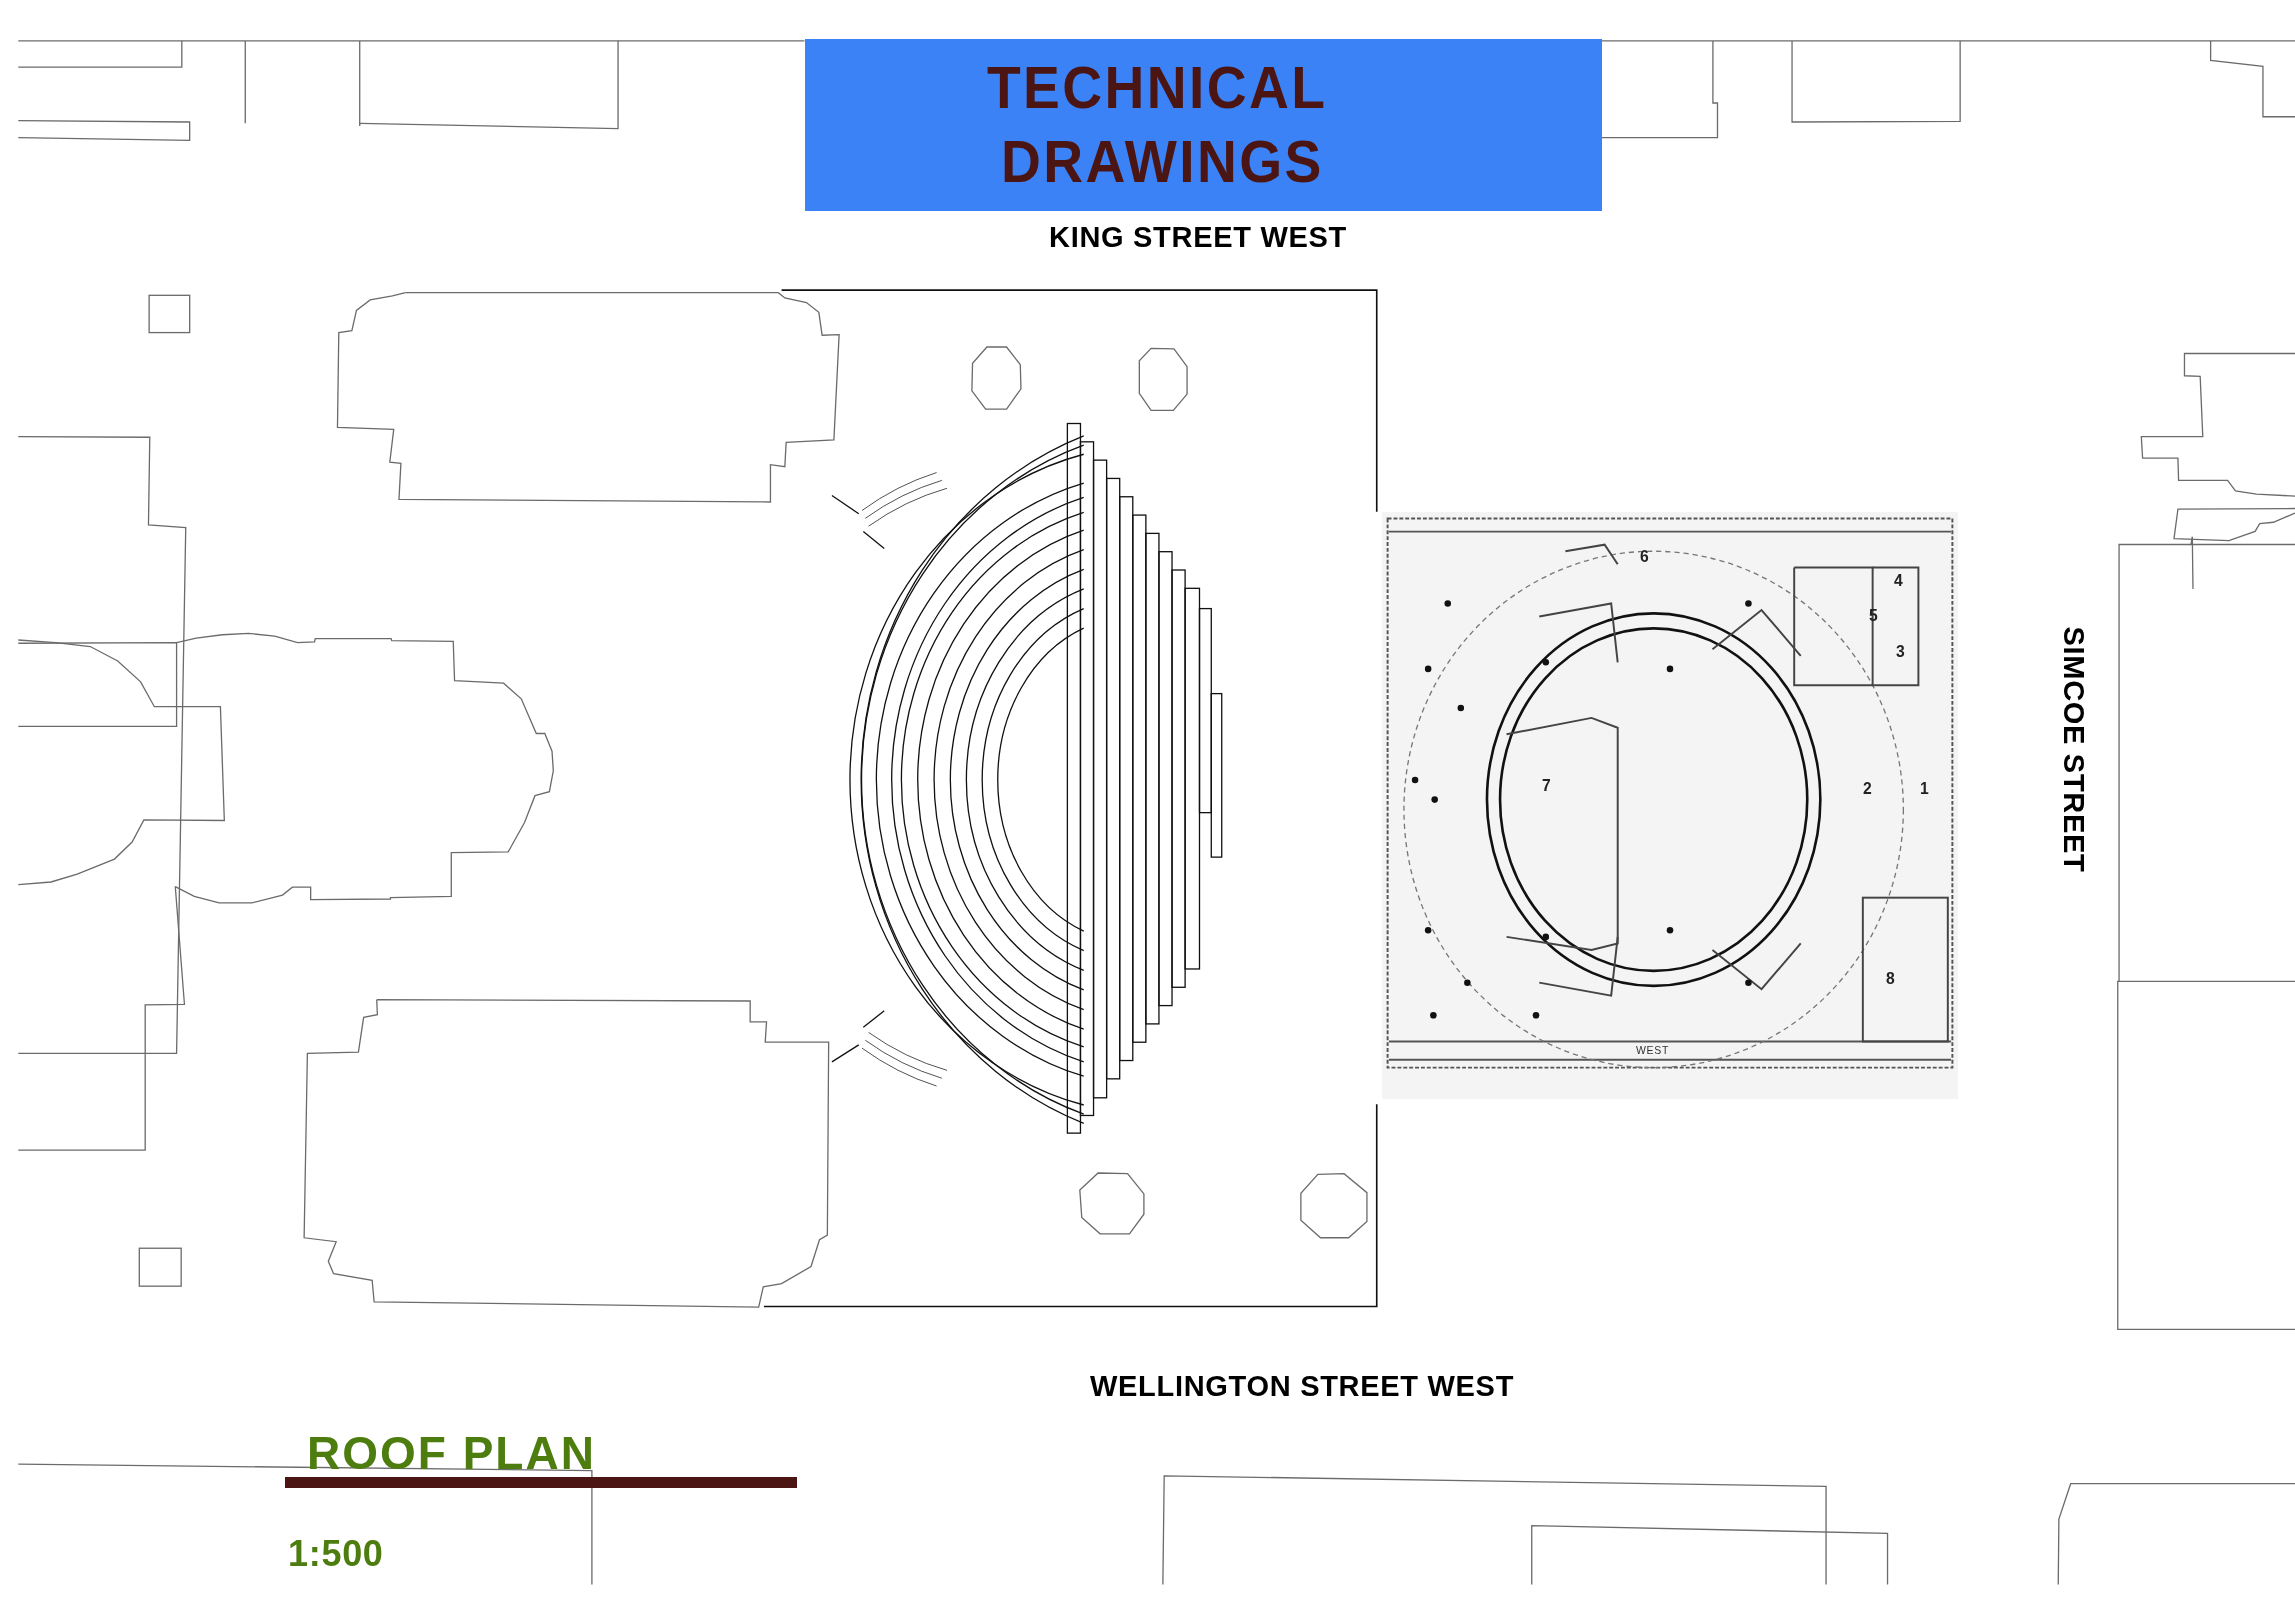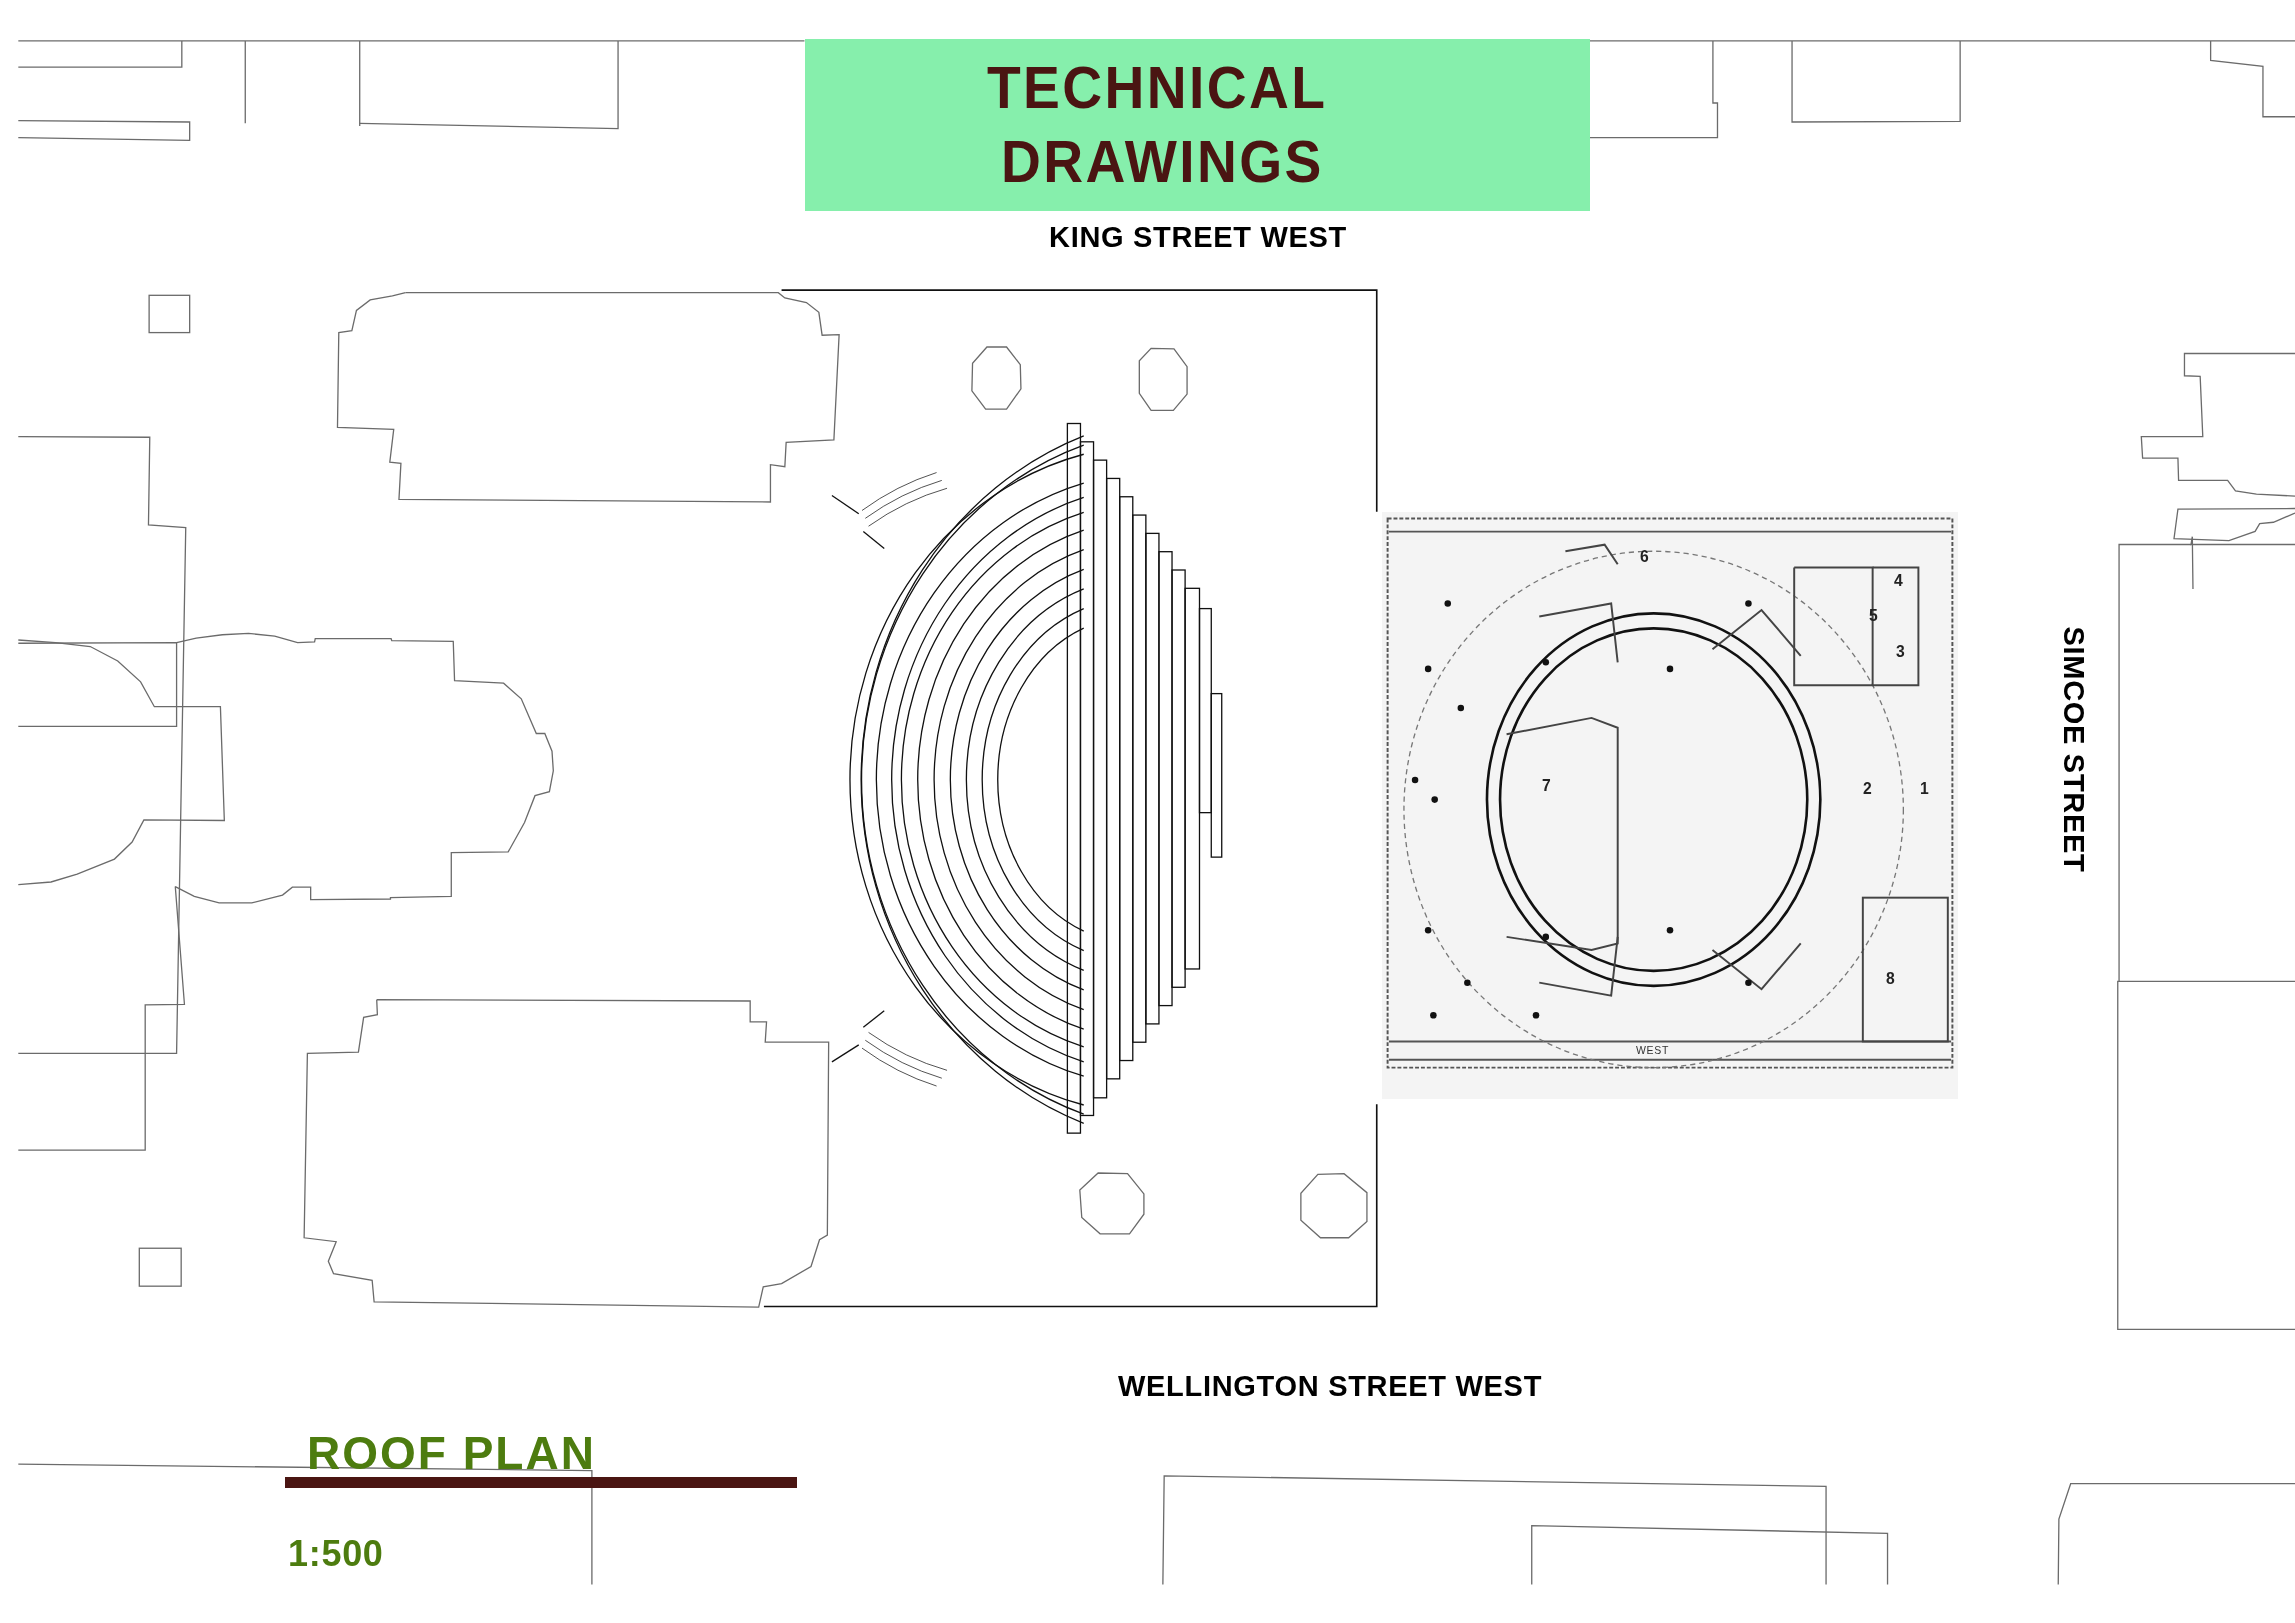--- a/index.html
+++ b/index.html
@@ -1,24 +1,24 @@
 <!DOCTYPE html>
 <html style="font-size:10.5px"><head>
   <meta charset="utf-8">
   <style>
     html, body { margin: 0; padding: 0; background: #ffffff; }
     body { width: 2295px; height: 1624px; position: relative; overflow: hidden; font-family: "Liberation Sans", sans-serif; }
     .layer { position: absolute; left: 0; top: 0; width: 2295px; height: 1624px; }
-    .title-box { position: absolute; left: 805px; top: 39px; width: 785px; height: 172px; background: #86efac; }
+    .title-box { position: absolute; left: 805px; top: 39px; width: 785px; height: 172px; background: #3b82f6; padding-left: 12px; }
     .title-line { position: absolute; left: 0; width: 100%; text-align: left; color: #4a1512; font-family: "Liberation Sans Narrow", "Liberation Sans", sans-serif; font-weight: bold; font-size: 60px; letter-spacing: 2.6px; transform: scaleX(0.92); transform-origin: left center; }
     .title-line.l1 { top: 14.4px; left: 182px; }
     .title-line.l2 { top: 88px; left: 196px; }
     .street { position: absolute; color: #000; font-family: "Liberation Sans", sans-serif; font-weight: bold; font-size: 29px; letter-spacing: 0.7px; white-space: nowrap; }
     .street.king { left: 1049px; top: 221px; }
-    .street.wellington { left: 1118px; top: 1370px; text-align: right; }
+    .street.wellington { left: 1090px; top: 1370px; text-align: right; }
     .street.simcoe { left: 1936px; top: 733px; transform: rotate(90deg); transform-origin: center center; width: 275px; text-align: center; }
     .plan-label { position: absolute; color: #4d7c0f; font-weight: bold; }
     .plan-label.name { left: 307px; top: 1426px; font-size: 46px; letter-spacing: 2px; }
     .plan-label.scale { left: 288px; top: 1501px; font-size: 36px; letter-spacing: 0.7px; margin-top: 32px; }
     .plan-bar { position: absolute; left: 285px; top: 1477px; width: 512px; height: 11px; background: #4a1512; }
     .inset { position: absolute; left: 1382px; top: 512px; width: 576px; height: 587px; background: #f4f4f4; }
     .inset-num { position: absolute; font-size: 15.7px; font-weight: bold; color: #222; }
     .inset-lobby { position: absolute; font-size: 10.5px; color: #333; letter-spacing: 0.7px; }
   </style>
 </head>

